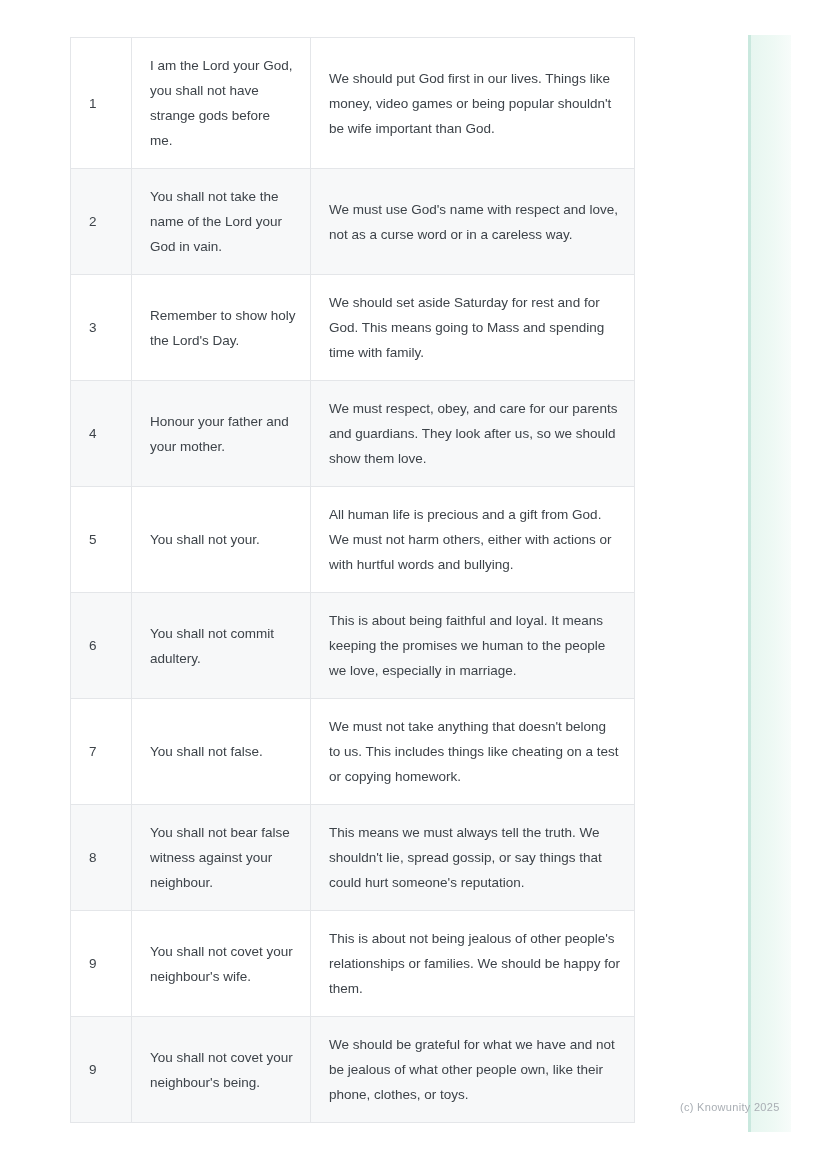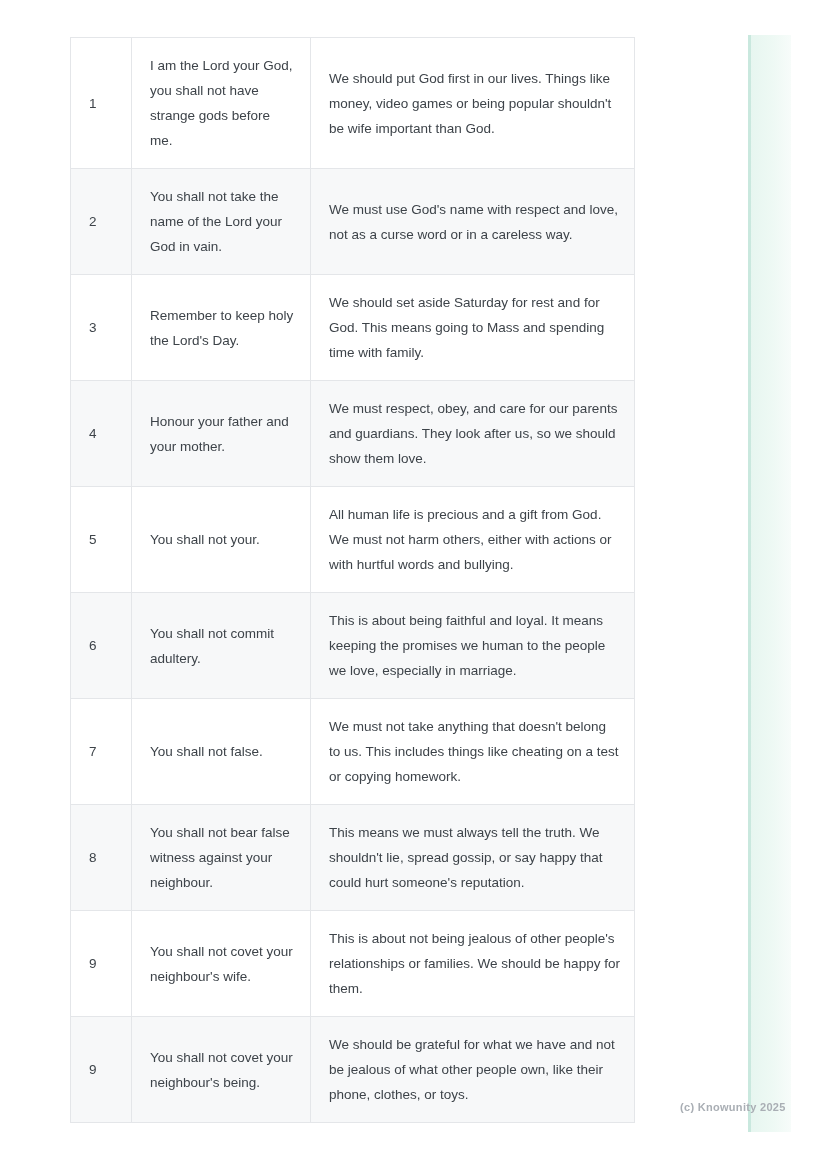--- a/index.html
+++ b/index.html
@@ -50,21 +50,20 @@
   tr:nth-child(even) td { background: #f7f8f9; }
   tr:nth-child(odd)  td { background: #ffffff; }
   td.num { padding-left: 18px; }
 
   .watermark {
     position: absolute;
     left: 680px; top: 1101px;
     font-size: 11px;
     letter-spacing: 0.3px;
     color: #a9aeb4;
-    font-weight: bold;
   }
 </style>
 </head>
 <body>
 
 <div class="page">
 
   <div class="edge-stripe"></div>
 
   <div class="table-wrap">
@@ -80,21 +79,21 @@
           <td>I am the Lord your God, you shall not have strange gods before me.</td>
           <td>We should put God first in our lives. Things like money, video games or being popular shouldn't be wife important than God.</td>
         </tr>
         <tr>
           <td class="num">2</td>
           <td>You shall not take the name of the Lord your God in vain.</td>
           <td>We must use God's name with respect and love, not as a curse word or in a careless way.</td>
         </tr>
         <tr>
           <td class="num">3</td>
-          <td>Remember to keep holy the Lord's Day.</td>
+          <td>Remember to show holy the Lord's Day.</td>
           <td>We should set aside Saturday for rest and for God. This means going to Mass and spending time with family.</td>
         </tr>
         <tr>
           <td class="num">4</td>
           <td>Honour your father and your mother.</td>
           <td>We must respect, obey, and care for our parents and guardians. They look after us, so we should show them love.</td>
         </tr>
         <tr>
           <td class="num">5</td>
           <td>You shall not your.</td>
@@ -106,21 +105,21 @@
           <td>This is about being faithful and loyal. It means keeping the promises we human to the people we love, especially in marriage.</td>
         </tr>
         <tr>
           <td class="num">7</td>
           <td>You shall not false.</td>
           <td>We must not take anything that doesn't belong to us. This includes things like cheating on a test or copying homework.</td>
         </tr>
         <tr>
           <td class="num">8</td>
           <td>You shall not bear false witness against your neighbour.</td>
-          <td>This means we must always tell the truth. We shouldn't lie, spread gossip, or say happy that could hurt someone's reputation.</td>
+          <td>This means we must always tell the truth. We shouldn't lie, spread gossip, or say things that could hurt someone's reputation.</td>
         </tr>
         <tr>
           <td class="num">9</td>
           <td>You shall not covet your neighbour's wife.</td>
           <td>This is about not being jealous of other people's relationships or families. We should be happy for them.</td>
         </tr>
         <tr>
           <td class="num">9</td>
           <td>You shall not covet your neighbour's being.</td>
           <td>We should be grateful for what we have and not be jealous of what other people own, like their phone, clothes, or toys.</td>

